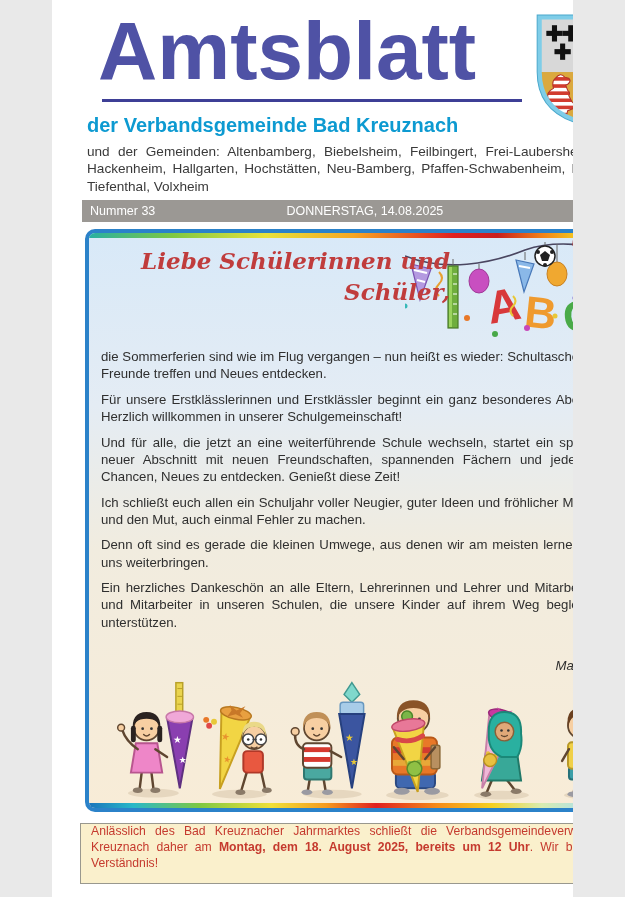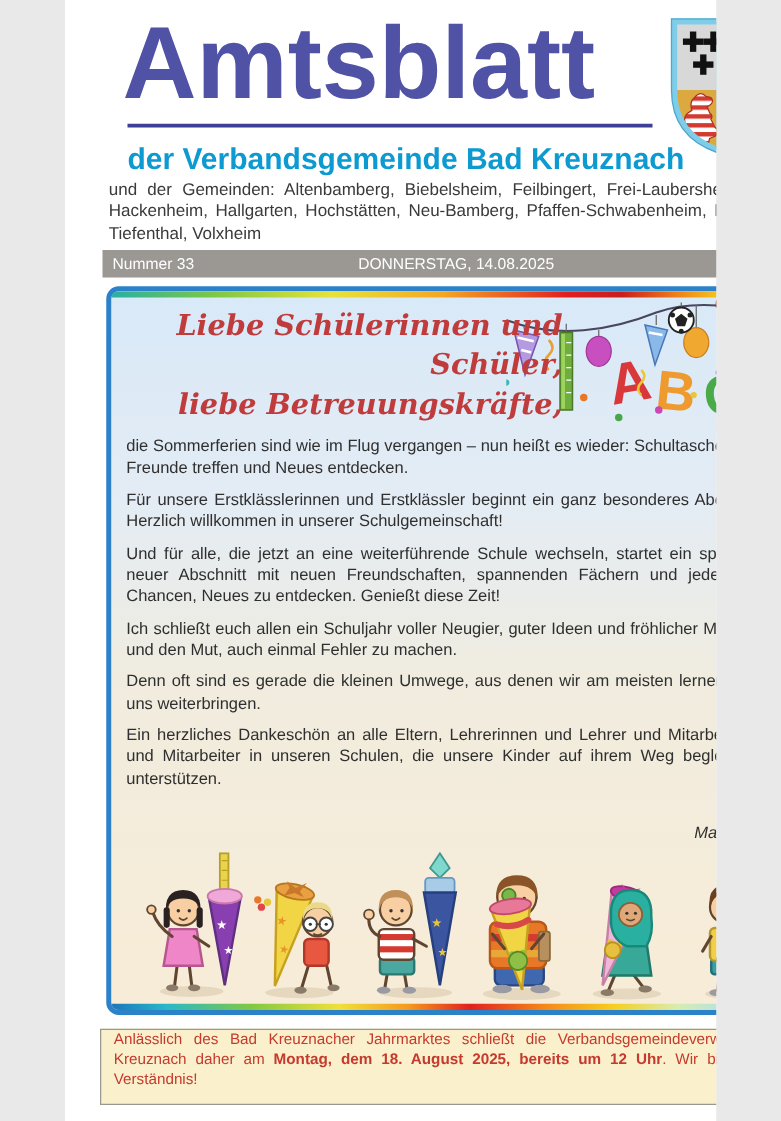--- a/index.html
+++ b/index.html
@@ -9,22 +9,22 @@
   }
   
   .masthead-title{
     position:absolute;left:46px;top:10px;margin:0;
     font-size:82px;line-height:1;font-weight:700;letter-spacing:0px;
     color:#4f52a5;font-family:"Liberation Sans",sans-serif;
   }
   .title-rule{position:absolute;left:50px;top:99px;width:420px;height:3px;background:#3e3f96;}
   .coat-of-arms{position:absolute;left:481px;top:13px;width:102px;height:114px;}
   .masthead-subtitle{
-    position:absolute;left:50px;top:114px;margin:0;
-    font-size:24px;font-weight:700;color:#0d9ad1;
+    position:absolute;left:35px;top:114px;margin:0;
+    font-size:20px;font-weight:700;color:#0d9ad1;
   }
   .municipalities{
     position:absolute;left:35px;top:143px;width:563px;margin:0;
     font-size:13.6px;line-height:1.27;color:#3a3a3a;text-align:justify;
   }
   .issue-bar{
     position:absolute;left:30px;top:200px;width:570px;height:22px;background:#9b9894;
     display:flex;align-items:center;justify-content:space-between;
     padding:0 8px;box-sizing:border-box;color:#ffffff;font-size:12.5px;
   }
@@ -221,21 +221,20 @@
       <circle cx="122" cy="92" r="3" fill="#c848b8"></circle>
         <circle cx="150" cy="80" r="2.5" fill="#e8c838"></circle>
       <circle cx="170" cy="62" r="2.5" fill="#7858c8"></circle>
         <circle cx="206" cy="92" r="3" fill="#e85858"></circle>
       <circle cx="186" cy="76" r="2.5" fill="#38a8e0"></circle>
         <circle cx="33,70" cy="70" r="2.5" fill="#38b8b8"></circle>
     </svg>
 
     <div class="salutation">
       <span>Liebe Schülerinnen und Schüler,</span>
-      <span>liebe Betreuungskräfte,</span>
     </div>
 
     <div class="letter-body">
       <p>die Sommerferien sind wie im Flug vergangen – nun heißt es wieder: Schultasche packen, Freunde treffen und Neues entdecken.</p>
       <p>Für unsere Erstklässlerinnen und Erstklässler beginnt ein ganz besonderes Abenteuer – Herzlich willkommen in unserer Schulgemeinschaft!</p>
       <p>Und für alle, die jetzt an eine weiterführende Schule wechseln, startet ein spannender neuer Abschnitt mit neuen Freundschaften, spannenden Fächern und jeder Menge Chancen, Neues zu entdecken. Genießt diese Zeit!</p>
       <p>Ich schließt euch allen ein Schuljahr voller Neugier, guter Ideen und fröhlicher Momente – und den Mut, auch einmal Fehler zu machen.</p>
       <p>Denn oft sind es gerade die kleinen Umwege, aus denen wir am meisten lernen und die uns weiterbringen.</p>
       <p>Ein herzliches Dankeschön an alle Eltern, Lehrerinnen und Lehrer und Mitarbeiterinnen und Mitarbeiter in unseren Schulen, die unsere Kinder auf ihrem Weg begleiten und unterstützen.</p>
       <div class="signature">

